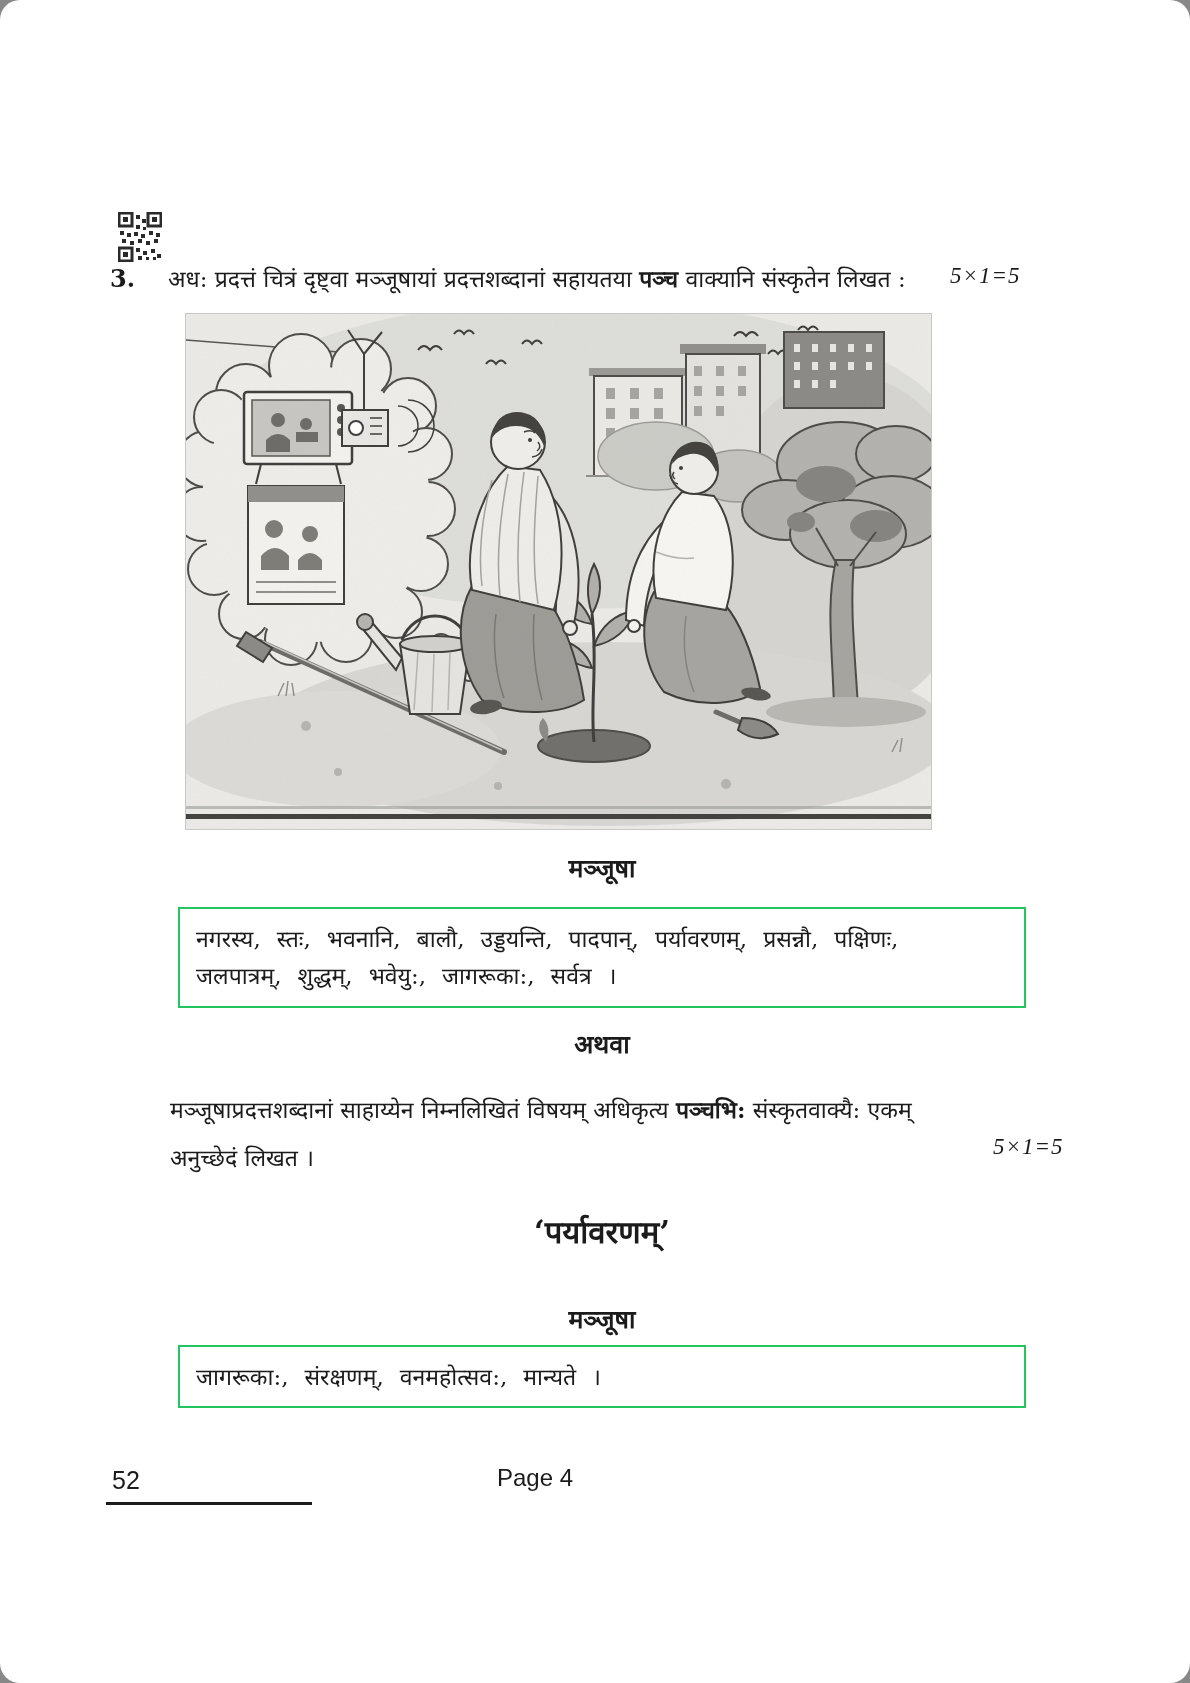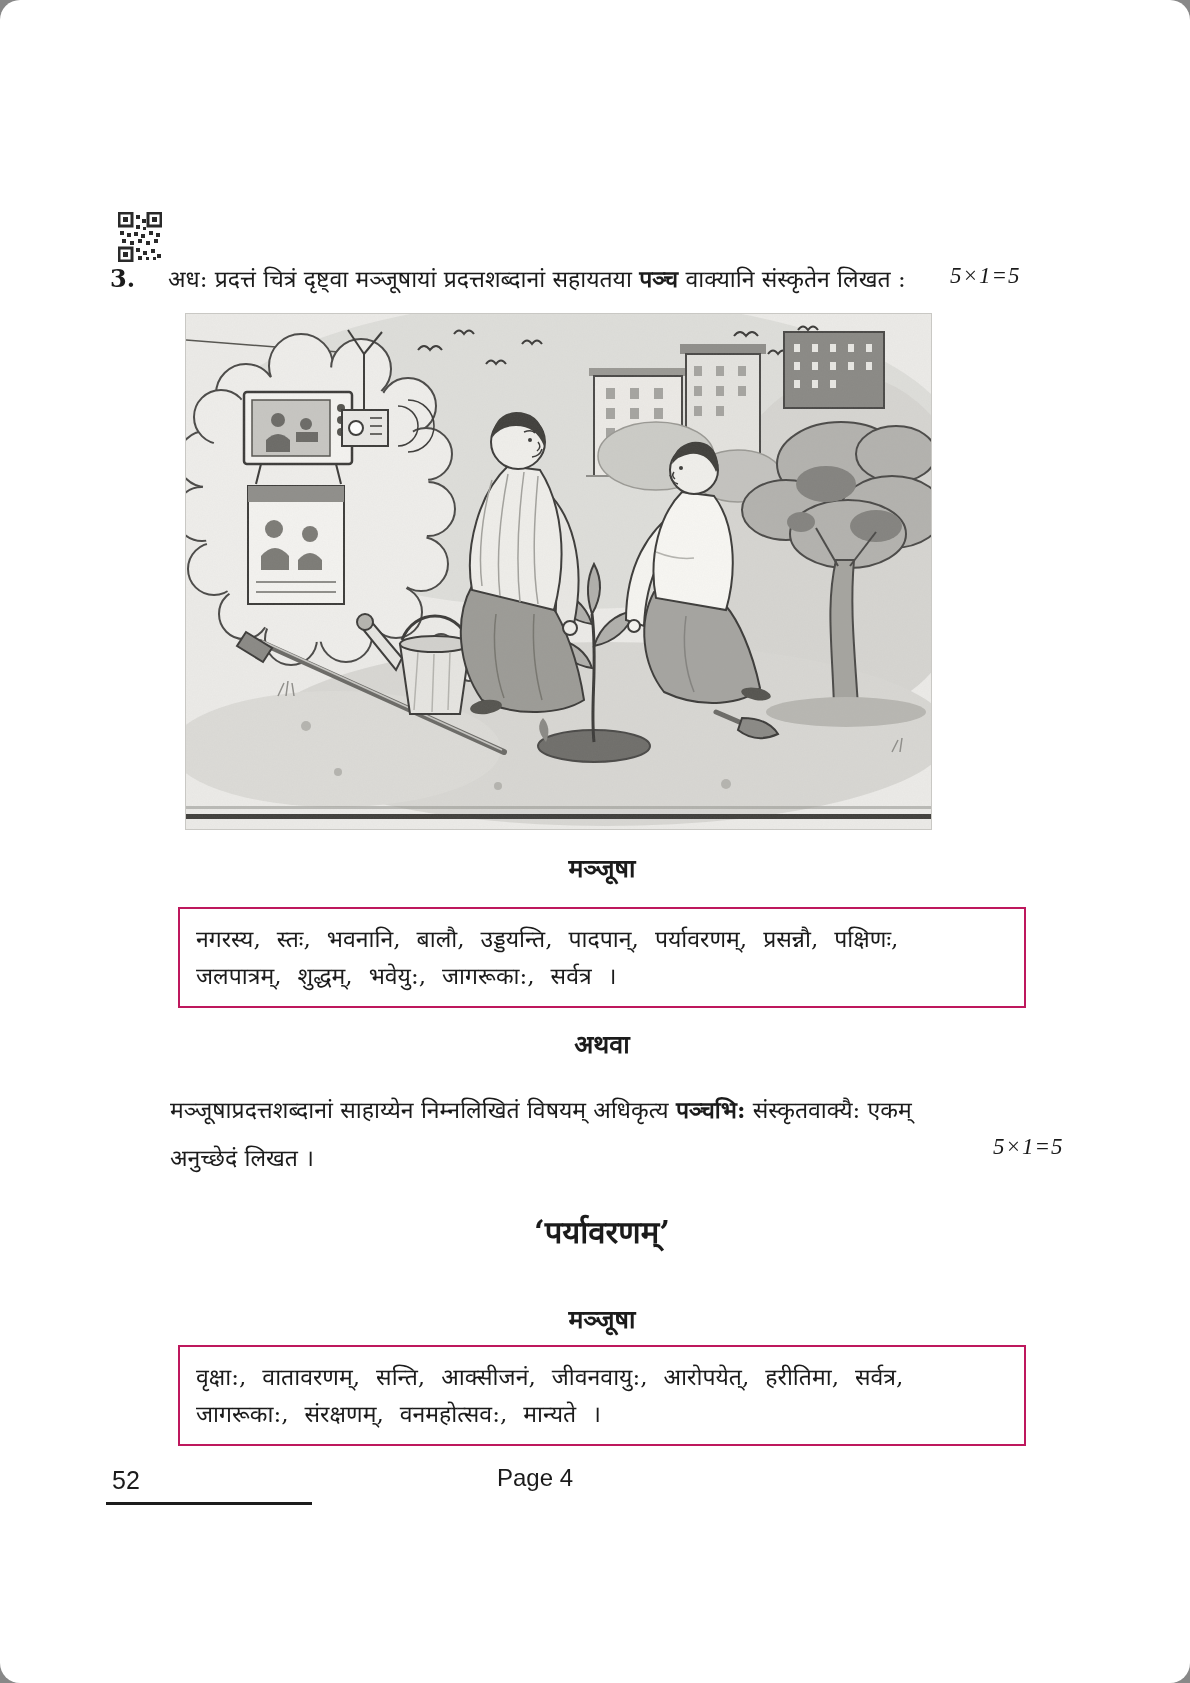--- a/index.html
+++ b/index.html
@@ -22,21 +22,21 @@
   .figure{left:185px;top:313px;width:745px;height:515px;border:1px solid #c9c8c4;background:#ecebe8;}
   .figure svg{display:block;}
   
   .centercol{left:178px;width:848px;text-align:center;}
   .h-bold{font-weight:bold;font-size:25px;}
   .head1{top:850px;}
   .or{top:1026px;}
   .topic{top:1210px;font-size:31px;}
   .head2{top:1301px;}
   
-  .wordbox{left:178px;width:848px;border:2px solid #be185d;padding:12px 32px 10px 16px;
+  .wordbox{left:178px;width:848px;border:2px solid #22c55e;padding:12px 32px 10px 16px;
     box-sizing:border-box;font-size:23px;line-height:1.62;word-spacing:0.38em;}
   .box1{top:907px;}
   .box2{top:1345px;}
   
   .altpara{left:170px;top:1086px;width:830px;font-size:23px;line-height:2.08;}
   .altpara b{font-weight:bold;margin-top:32px;}
   
   .footer-code{left:112px;top:1466px;font-family:"Liberation Sans","DejaVu Sans",sans-serif;font-size:25px;}
   .footer-line{left:106px;top:1502px;width:206px;height:3px;background:#1c1c1c;}
   .footer-page{left:497px;top:1464px;font-family:"Liberation Sans","DejaVu Sans",sans-serif;font-size:24px;}
@@ -329,21 +329,20 @@
     <br>
     <span>अनुच्छेदं लिखत ।</span>
   </div>
   <div class="abs marks marks2">5×1=5</div>
 
   <div class="abs centercol topic h-bold">‘पर्यावरणम्’</div>
 
   <div class="abs centercol head2 h-bold">मञ्जूषा</div>
 
   <div class="abs wordbox box2">
-    <div>वृक्षा:, वातावरणम्, सन्ति, आक्सीजनं, जीवनवायु:, आरोपयेत्, हरीतिमा, सर्वत्र,</div>
     <div>जागरूका:, संरक्षणम्, वनमहोत्सव:, मान्यते ।</div>
   </div>
 
   <div class="abs footer-code">52</div>
   <div class="abs footer-line"></div>
   <div class="abs footer-page">Page 4</div>
 
 </div>
 
 </body></html>

